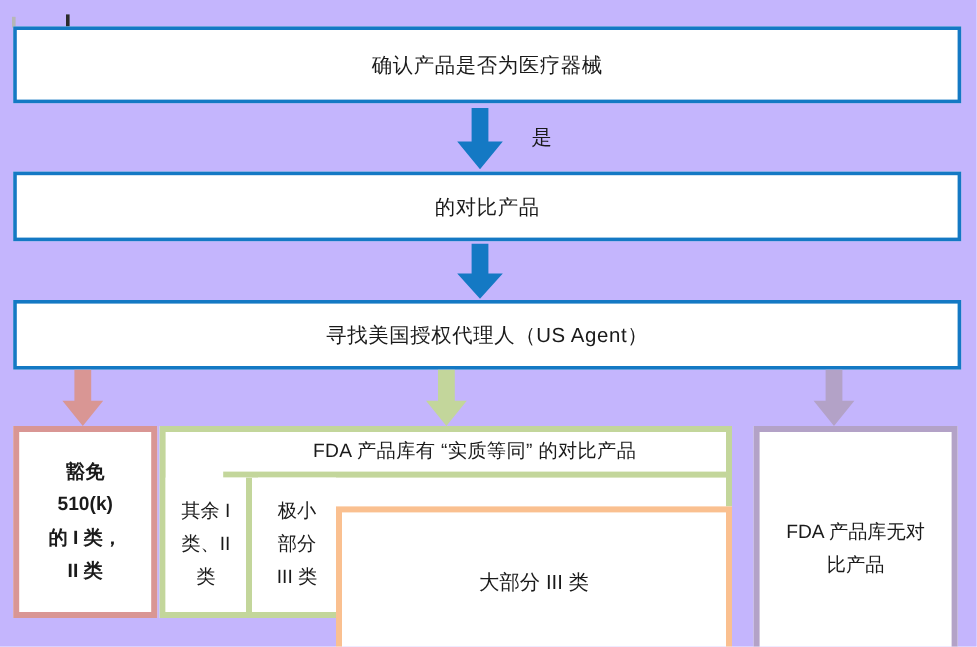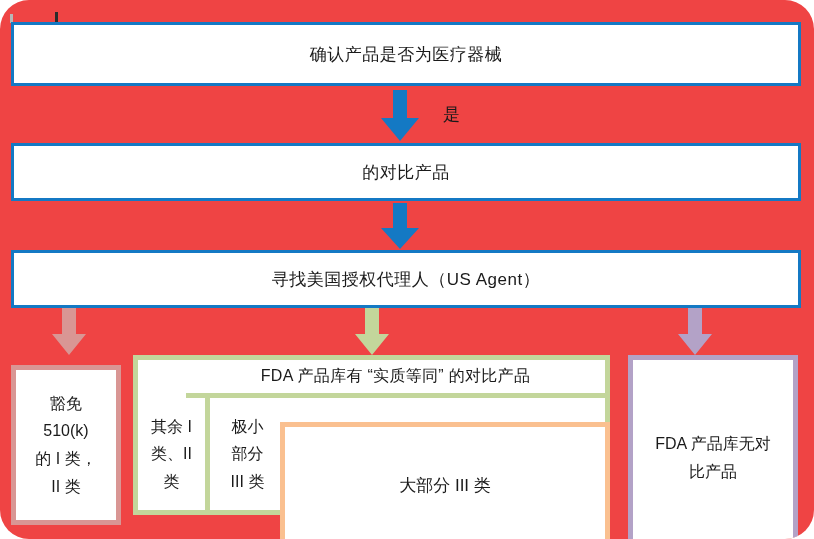--- a/index.html
+++ b/index.html
@@ -7,23 +7,22 @@
     padding: 0;
     background: #ffffff;
   }
   body {
     font-family: "Liberation Sans", "DejaVu Sans", sans-serif;
   }
   #canvas {
     position: relative;
     width: 814px;
     height: 539px;
-    background: #ef4444;
+    background: #c4b5fd;
     overflow: hidden;
-    border-radius: 29px;
   }
 
   
   .tick {
     position: absolute;
     width: 3px;
   }
 
   
   .blue-box {
@@ -185,21 +184,21 @@
       <polygon points="13,0 27,0 27,26 37,26 20,47 3,26 13,26" fill="#c3d69b"></polygon>
     </svg>
   </div>
 
   <div class="arrow" style="left:675px; top:308px; width:40px; height:48px;">
     <svg width="40" height="48" viewBox="0 0 40 48">
       <polygon points="13,0 27,0 27,26 37,26 20,47 3,26 13,26" fill="#b3a2c7"></polygon>
     </svg>
   </div>
 
-  <div class="outcome-box outcome-red" style="left:11px; top:365px; width:110px; height:160px;">
+  <div class="outcome-box outcome-red" style="left:11px; top:355px; width:120px; height:160px;font-weight:bold;">
     <div class="center-wrap">
       <div class="stack-text">豁免
 510(k)
 的 I 类，
 II 类</div>
     </div>
   </div>
 
   <div class="outcome-box outcome-green" style="left:133px; top:355px; width:477px; height:160px;">
 

